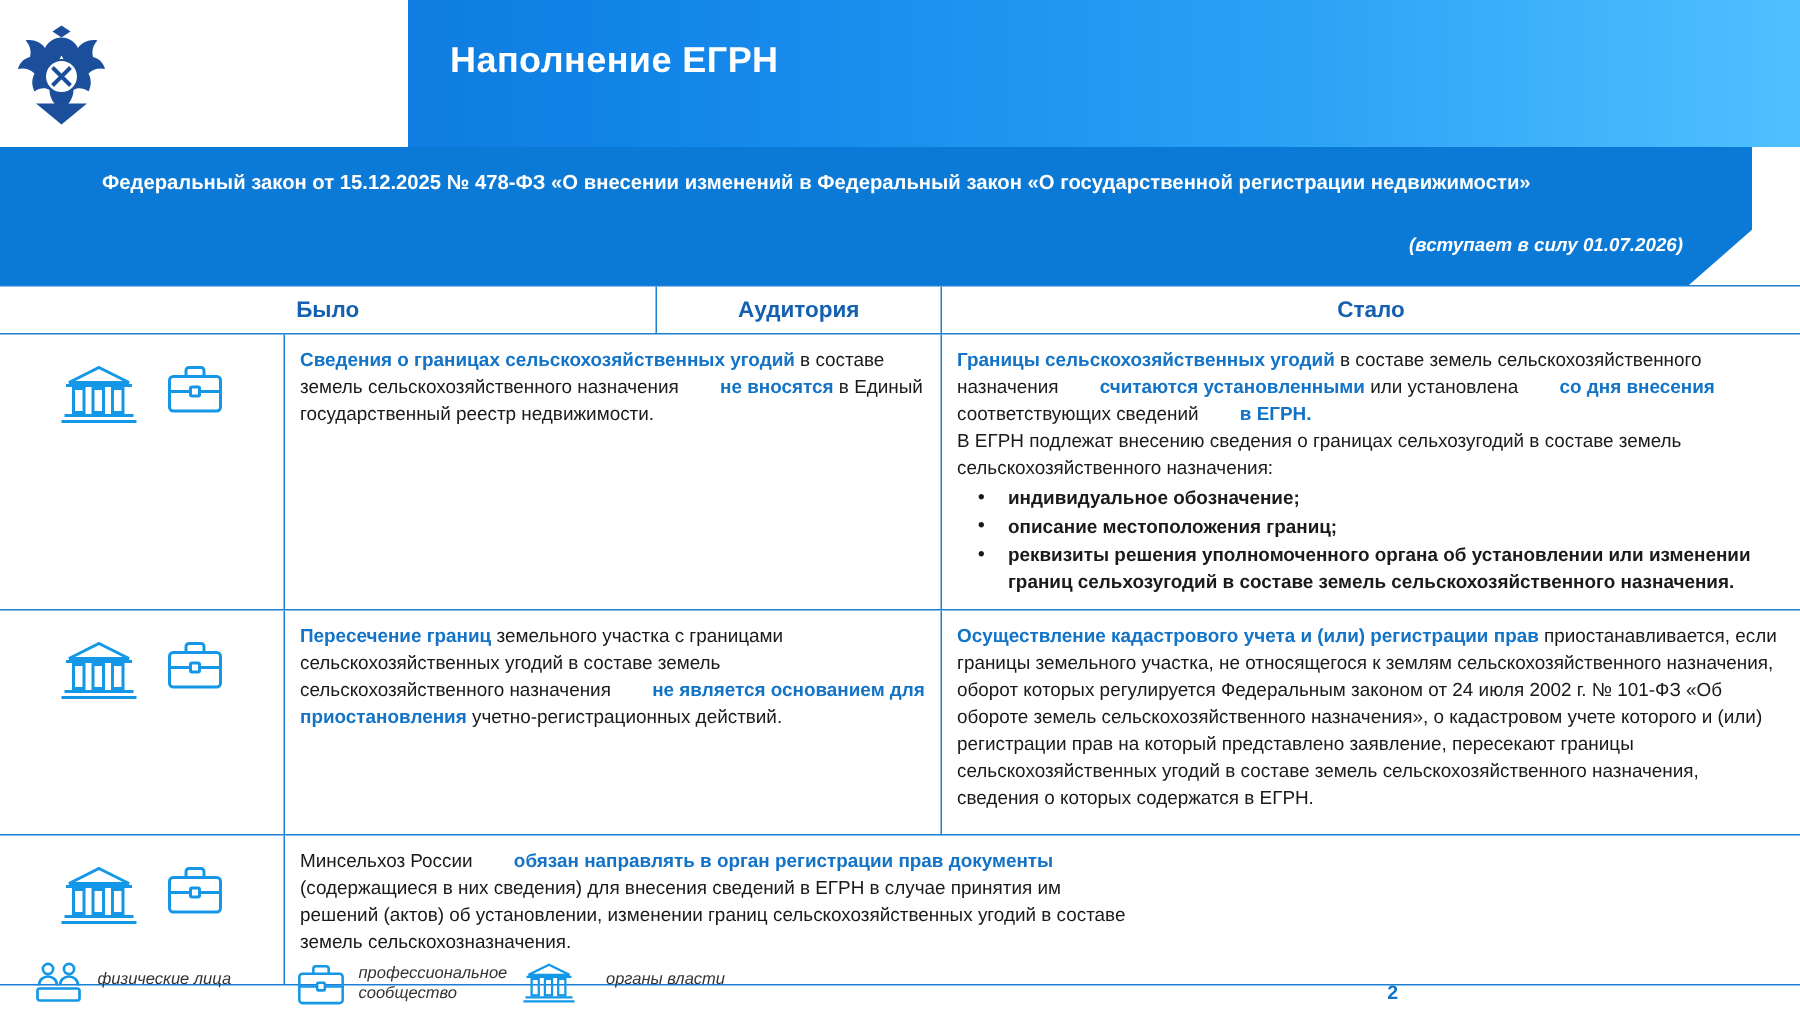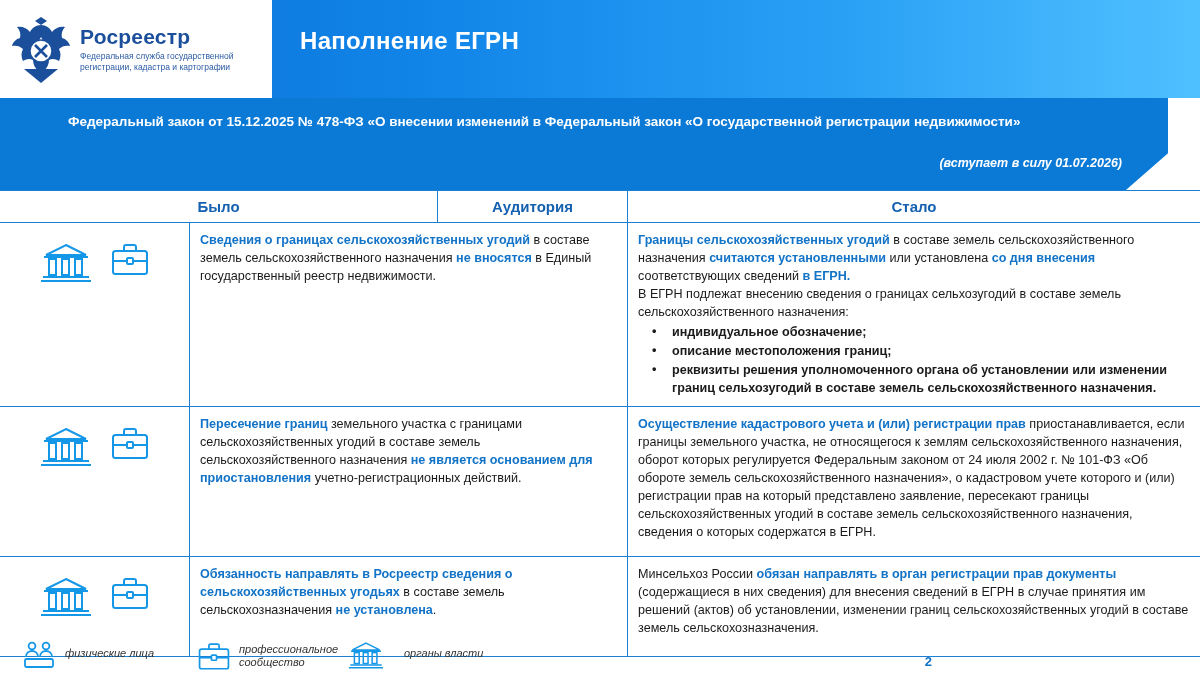--- a/index.html
+++ b/index.html
@@ -141,21 +141,21 @@
   .row1 { min-height: 177px; }
   .row2 { min-height: 150px; }
   .row3 { min-height: 100px; }
 
   .txt {
     font-size: 12.6px;
     line-height: 1.43;
     color: #1a1a1a;
   }
   .txt .b { color: #1273c7; font-weight: bold; }
-  .txt .bn { color: #1273c7; font-weight: bold; }
+  .txt .bn { color: #1273c7; font-weight: bold; margin-left: 24px; }
   ul.bullets {
     margin: 2px 0 0 0;
     padding-left: 0;
     list-style: none;
   }
   ul.bullets li {
     position: relative;
     padding-left: 34px;
     margin-bottom: 1px;
     font-weight: bold;
@@ -213,24 +213,20 @@
         <g fill="#1b4f9c">
           <path d="M31 4 l6 4 -6 4 -6-4z"></path>
           <path d="M31 12 c-5 0 -9 3 -11 7 -3 -4 -8 -6 -13 -5 3 3 4 7 3 11 -4 1 -7 4 -8 8 4 -1 8 0 11 3 -2 4 -2 8 0 12 3 -2 7 -3 10 -1 0 4 2 8 5 11 l3 3 3-3 c3-3 5-7 5-11 3-2 7-1 10 1 2-4 2-8 0-12 3-3 7-4 11-3 -1-4 -4-7 -8-8 -1-4 0-8 3-11 -5-1 -10 1 -13 5 -2-4 -6-7 -11-7z"></path>
           <path d="M31 24 l5 9 -5 9 -5-9z" fill="#ffffff"></path>
         </g>
         <circle cx="31" cy="38" r="11" fill="#ffffff" stroke="#1b4f9c" stroke-width="1.4"></circle>
         <path d="M25 32 L37 44 M37 32 L25 44" stroke="#1b4f9c" stroke-width="2.6"></path>
         <path d="M14 56 h34 l-17 14z" fill="#1b4f9c"></path>
       </svg>
     </span>
-    <span class="logo-text">
-      <div class="logo-title">Росреестр</div>
-      <div class="logo-sub">Федеральная служба государственной регистрации, кадастра и картографии</div>
-    </span>
   </div>
   <div class="header-title">Наполнение ЕГРН</div>
 </div>
 
 <div class="banner-wrap">
   <div class="banner"></div>
   <div class="banner-text">Федеральный закон от 15.12.2025 № 478-ФЗ «О внесении изменений в Федеральный закон «О государственной регистрации недвижимости»</div>
   <div class="banner-note">(вступает в силу 01.07.2026)</div>
 </div>
 
@@ -316,23 +312,20 @@
         </svg>
       </span>
       <span>
         <svg class="ic" width="40" height="40" viewBox="0 0 40 40" fill="none" stroke="#1597e8" stroke-width="2">
           <rect x="3" y="12" width="34" height="23" rx="2.5"></rect>
           <path d="M14 12 V8 a2 2 0 0 1 2-2 h8 a2 2 0 0 1 2 2 v4"></path>
           <path d="M3 22 h34"></path>
           <rect x="17" y="19" width="6" height="6" rx="1" fill="#ffffff"></rect>
         </svg>
       </span>
-    </div>
-    <div class="cell was txt">
-      <span class="b">Обязанность направлять в Росреестр сведения о сельскохозяйственных угодьях</span><span> в составе земель сельскохозназначения </span><span class="bn">не установлена</span><span>.</span>
     </div>
     <div class="cell now txt">
       <span>Минсельхоз России </span><span class="bn">обязан направлять в орган регистрации прав документы</span><span> (содержащиеся в них сведения) для внесения сведений в ЕГРН в случае принятия им решений (актов) об установлении, изменении границ сельскохозяйственных угодий в составе земель сельскохозназначения.</span>
     </div>
   </div>
 </div>
 
 <div class="footer">
   <div class="legend lg1">
     <span>

